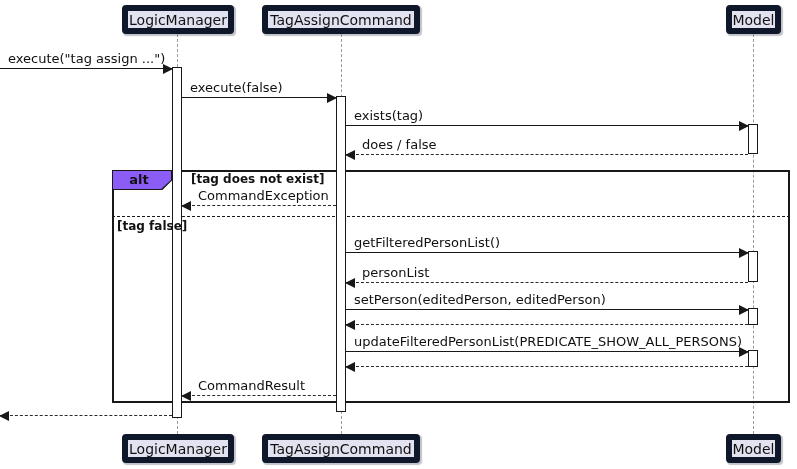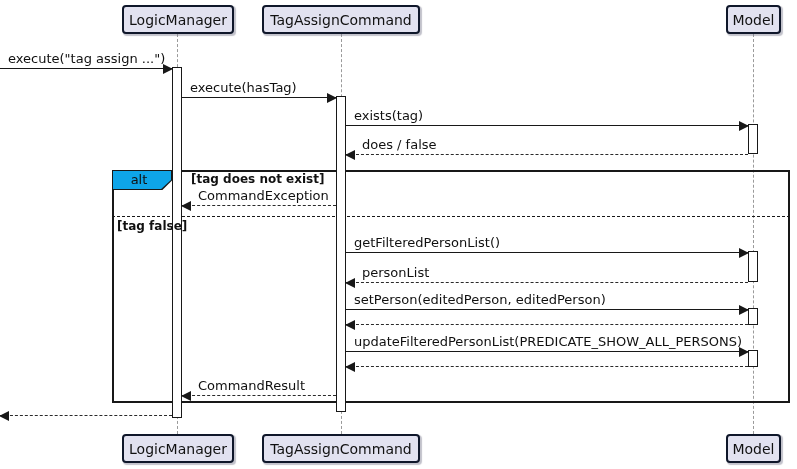--- a/index.html
+++ b/index.html
@@ -3,35 +3,35 @@
 <meta charset="utf-8">
 <style>
   html,body{margin:0;padding:0;background:#ffffff;}
   .canvas{
     position:relative;width:797px;height:469px;background:#ffffff;overflow:hidden;
     font-family:"DejaVu Sans","Liberation Sans",sans-serif;color:#111;
   }
   
   .pbox{
     position:absolute;display:flex;align-items:center;justify-content:center;
-    background:#E2E2F0;border:2px solid #0f172a;border-radius:4px;
+    background:#E2E2F0;border:6px solid #0f172a;border-radius:4px;
     font-size:14px;line-height:1;box-shadow:1.5px 1.5px 1px rgba(120,120,140,.45);
     box-sizing:border-box;
   }
   
   .lifeline{position:absolute;width:0;border-left:1px dashed #9a9a9a;}
   
   .act{position:absolute;width:8px;background:#ffffff;border:1px solid #181818;box-sizing:content-box;z-index:3;}
   
   .frame{position:absolute;border:2px solid #181818;box-sizing:border-box;z-index:2;}
   .tab-outer{position:absolute;background:#181818;clip-path:polygon(0 0,100% 0,100% 52%,84% 100%,0 100%);z-index:4;}
-  .tab-inner{position:absolute;left:1px;top:1px;background:#0ea5e9;
+  .tab-inner{position:absolute;left:1px;top:1px;background:#8b5cf6;
     clip-path:polygon(0 0,100% 0,100% 50%,83% 100%,0 100%);
     display:flex;align-items:center;justify-content:center;
-    font-weight:normal;font-size:13px;box-sizing:border-box;padding:0 10px 2px 4px;}
+    font-weight:bold;font-size:13px;box-sizing:border-box;padding:0 10px 2px 4px;}
   .guard{position:absolute;font-weight:bold;font-size:12px;white-space:nowrap;z-index:4;}
   .divider{position:absolute;height:0;border-top:1px dashed #181818;z-index:2;}
   
   .msg{position:absolute;height:0;border-top:1px solid #181818;z-index:5;}
   .msg.dashed{border-top-style:dashed;border-top-color:#2a2a2a;}
   .head{position:absolute;top:-5px;width:0;height:0;border-top:5px solid transparent;border-bottom:5px solid transparent;}
   .head.right{right:-1px;border-left:10px solid #181818;}
   .head.left{left:-1px;border-right:10px solid #181818;}
   .mlabel{position:absolute;bottom:3px;left:8px;font-size:13px;white-space:nowrap;color:#101010;}
   .mlabel.ret{left:16px;}
@@ -59,21 +59,21 @@
   <div class="act" style="left:748px;top:251px;height:29px;"></div>
   <div class="act" style="left:748px;top:308px;height:15px;"></div>
   <div class="act" style="left:748px;top:350px;height:15px;"></div>
 
   <div class="msg solid" style="left:0;top:68px;width:172px;">
     <span class="mlabel">execute("tag assign ...")</span>
     <span class="head right"></span>
   </div>
 
   <div class="msg solid" style="left:182px;top:97px;width:154px;">
-    <span class="mlabel">execute(hasTag)</span>
+    <span class="mlabel">execute(false)</span>
     <span class="head right"></span>
   </div>
 
   <div class="msg solid" style="left:346px;top:125px;width:402px;">
     <span class="mlabel">exists(tag)</span>
     <span class="head right"></span>
   </div>
 
   <div class="msg dashed" style="left:346px;top:154px;width:402px;">
     <span class="mlabel ret">does / false</span>

